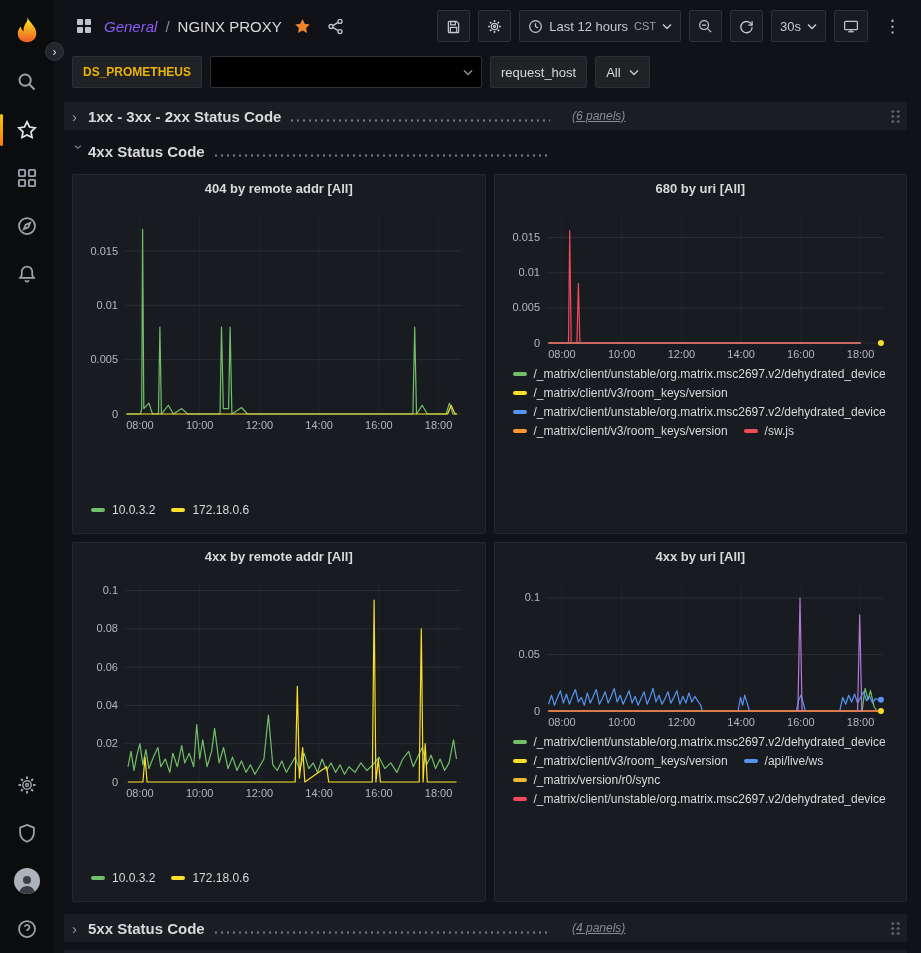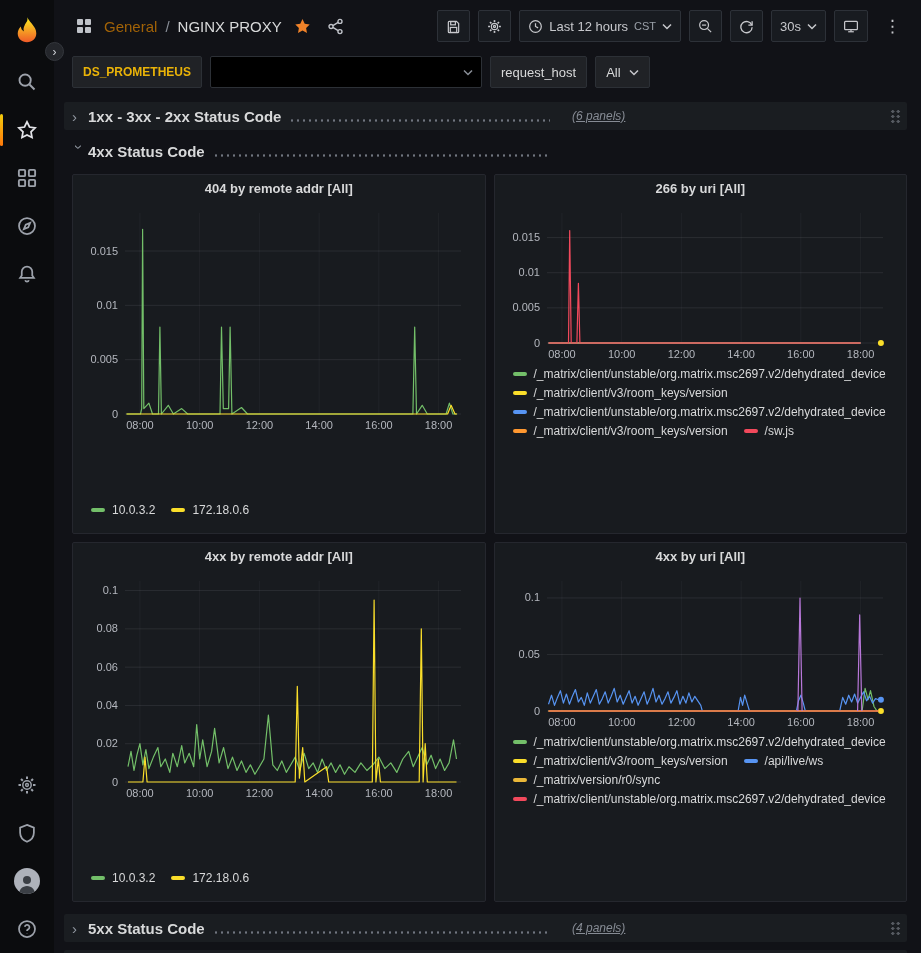--- a/index.html
+++ b/index.html
@@ -15,21 +15,21 @@
   .side-item.active::before { content:""; position:absolute; left:0; top:8px; bottom:8px; width:3px; border-radius:2px; background:linear-gradient(#f2cc0c,#ff780a); }
   .side-spacer { flex:1; }
   .avatar-circle { width:26px; height:26px; border-radius:50%; background:#aeb2ba; display:flex; align-items:flex-end; justify-content:center; overflow:hidden; }
   .expand-toggle { position:absolute; left:45px; top:42px; width:19px; height:19px; border-radius:50%; background:#24262b; border:1px solid #34373d; color:#cfd2d7; font-size:12px; line-height:1; cursor:pointer; z-index:5; display:flex; align-items:center; justify-content:center; }
 
   
   .main { flex:1; min-width:0; display:flex; flex-direction:column; }
 
   .topbar { height:52px; flex:none; display:flex; align-items:center; padding:0 12px 0 18px; gap:8px; }
   .crumb-group { display:flex; align-items:center; gap:8px; }
-  .crumb-section { font-size:15px; color:#a16207; cursor:pointer; }
+  .crumb-section { font-size:15px; color:#8b5cf6; cursor:pointer;font-style:italic; }
   .crumb-sep { color:#8a8f98; font-size:15px; }
   .crumb-title { font-size:15px; color:#d8d9da; cursor:pointer; }
   .icon-btn { background:none; border:none; color:#c0c3c9; cursor:pointer; display:flex; align-items:center; justify-content:center; padding:4px; }
   .top-spacer { flex:1; }
   .tb-btn { height:32px; display:flex; align-items:center; gap:6px; background:#181b20; border:1px solid #2d3138; border-radius:2px; color:#c7c8cc; font-size:13px; padding:0 8px; cursor:pointer; }
   .tb-btn.noborder { background:none; border:none; }
   .tz { color:#9aa0a8; font-size:11px; }
   .kebab { font-size:17px; color:#c7c8cc; }
 
   .subbar { height:40px; flex:none; display:flex; align-items:center; gap:8px; padding:0 12px 0 18px; }
@@ -324,21 +324,21 @@
                 <span class="legend-swatch" style="background: rgb(115, 191, 105);"></span>
                 <span>10.0.3.2</span>
               </div>
               <div class="legend-item">
                 <span class="legend-swatch" style="background: rgb(250, 222, 42);"></span>
                 <span>172.18.0.6</span>
               </div>
             </div>
         </section>
         <section class="panel grid-legend">
-          <div class="panel-title">266 by uri [All]</div>
+          <div class="panel-title">680 by uri [All]</div>
           <div class="chart">
               <svg class="chart-svg" width="392" height="160">
                 <line x1="56.93333333333334" y1="10" x2="56.93333333333334" y2="140" stroke="rgba(204,204,220,0.05)"></line>
                 <line x1="116.66666666666666" y1="10" x2="116.66666666666666" y2="140" stroke="rgba(204,204,220,0.05)"></line>
                 <line x1="176.4" y1="10" x2="176.4" y2="140" stroke="rgba(204,204,220,0.05)"></line>
                 <line x1="236.13333333333333" y1="10" x2="236.13333333333333" y2="140" stroke="rgba(204,204,220,0.05)"></line>
                 <line x1="295.8666666666667" y1="10" x2="295.8666666666667" y2="140" stroke="rgba(204,204,220,0.05)"></line>
                 <line x1="355.6" y1="10" x2="355.6" y2="140" stroke="rgba(204,204,220,0.05)"></line>
                 <line x1="42" y1="140" x2="378" y2="140" stroke="rgba(204,204,220,0.10)"></line>
                 <text x="35" y="143.5" text-anchor="end" fill="#b4b7be" font-size="11">0</text>

